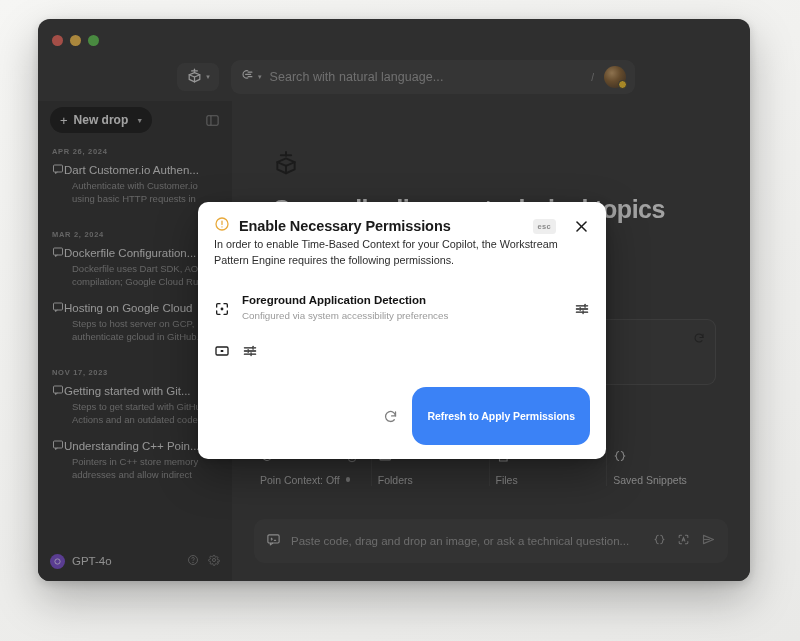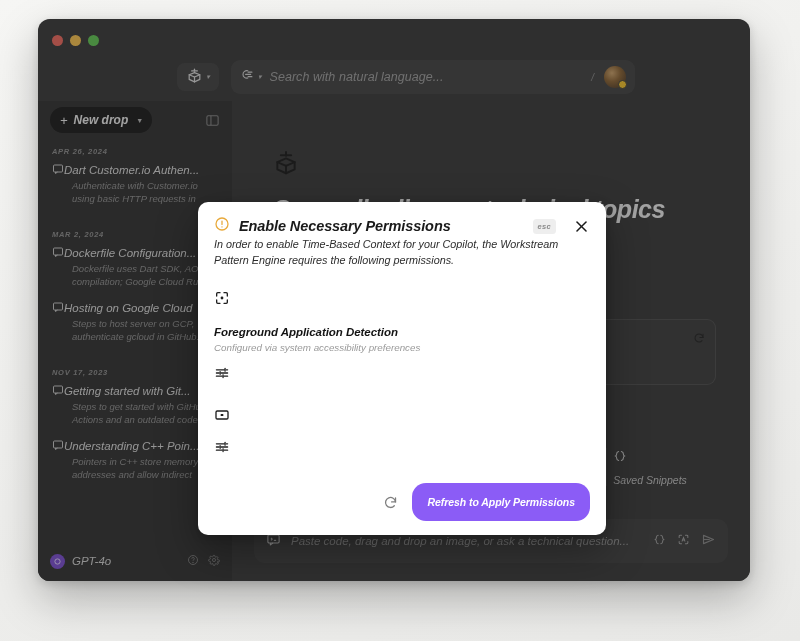--- a/index.html
+++ b/index.html
@@ -9,21 +9,20 @@
     height: 641px;
     overflow: hidden;
     font-family: "Liberation Sans", sans-serif;
     background: #f2f2f0;
   }
   #root {
     position: relative;
     width: 800px;
     height: 641px;
     background: linear-gradient(160deg, #f6f6f4 0%, #eeeeec 55%, #e9e9e7 100%);
-    font-style: italic;
   }
 
   
   .app-window {
     position: absolute;
     left: 38px;
     top: 19px;
     width: 712px;
     height: 562px;
     background: #3a3a3a;
@@ -322,24 +321,23 @@
 
   .modal-body {
     font-size: 10.8px;
     line-height: 1.5;
     color: #2d2d2d;
   }
 
   .perm-list { margin-top: 16px; }
   .perm-row {
     display: flex;
-    align-items: flex-start;
+    align-items: flex-end;
     gap: 12px;
     padding: 6px 0;
-    flex-direction: column;
   }
   .perm-row + .perm-row { margin-top: 10px; }
   .perm-text { flex: 1; }
   .perm-name {
     font-size: 11.5px;
     font-weight: 600;
     color: #141414;
     letter-spacing: -0.05px;
   }
   .perm-desc {
@@ -350,26 +348,26 @@
 
   .modal-foot {
     display: flex;
     align-items: center;
     justify-content: flex-end;
     gap: 14px;
     margin-top: 18px;
   }
   .foot-refresh { opacity: .65; display: flex; cursor: pointer; }
   .primary-btn {
-    background: #8b5cf6;
+    background: #3b82f6;
     color: #ffffff;
     font-size: 10.5px;
     font-weight: 700;
     border-radius: 14px;
-    padding: 13px 15px;
+    padding: 23px 15px;
     letter-spacing: -0.05px;
   }
 </style>
 </head>
 <body>
 
 <div id="root">
 
   <div class="app-window">
 

